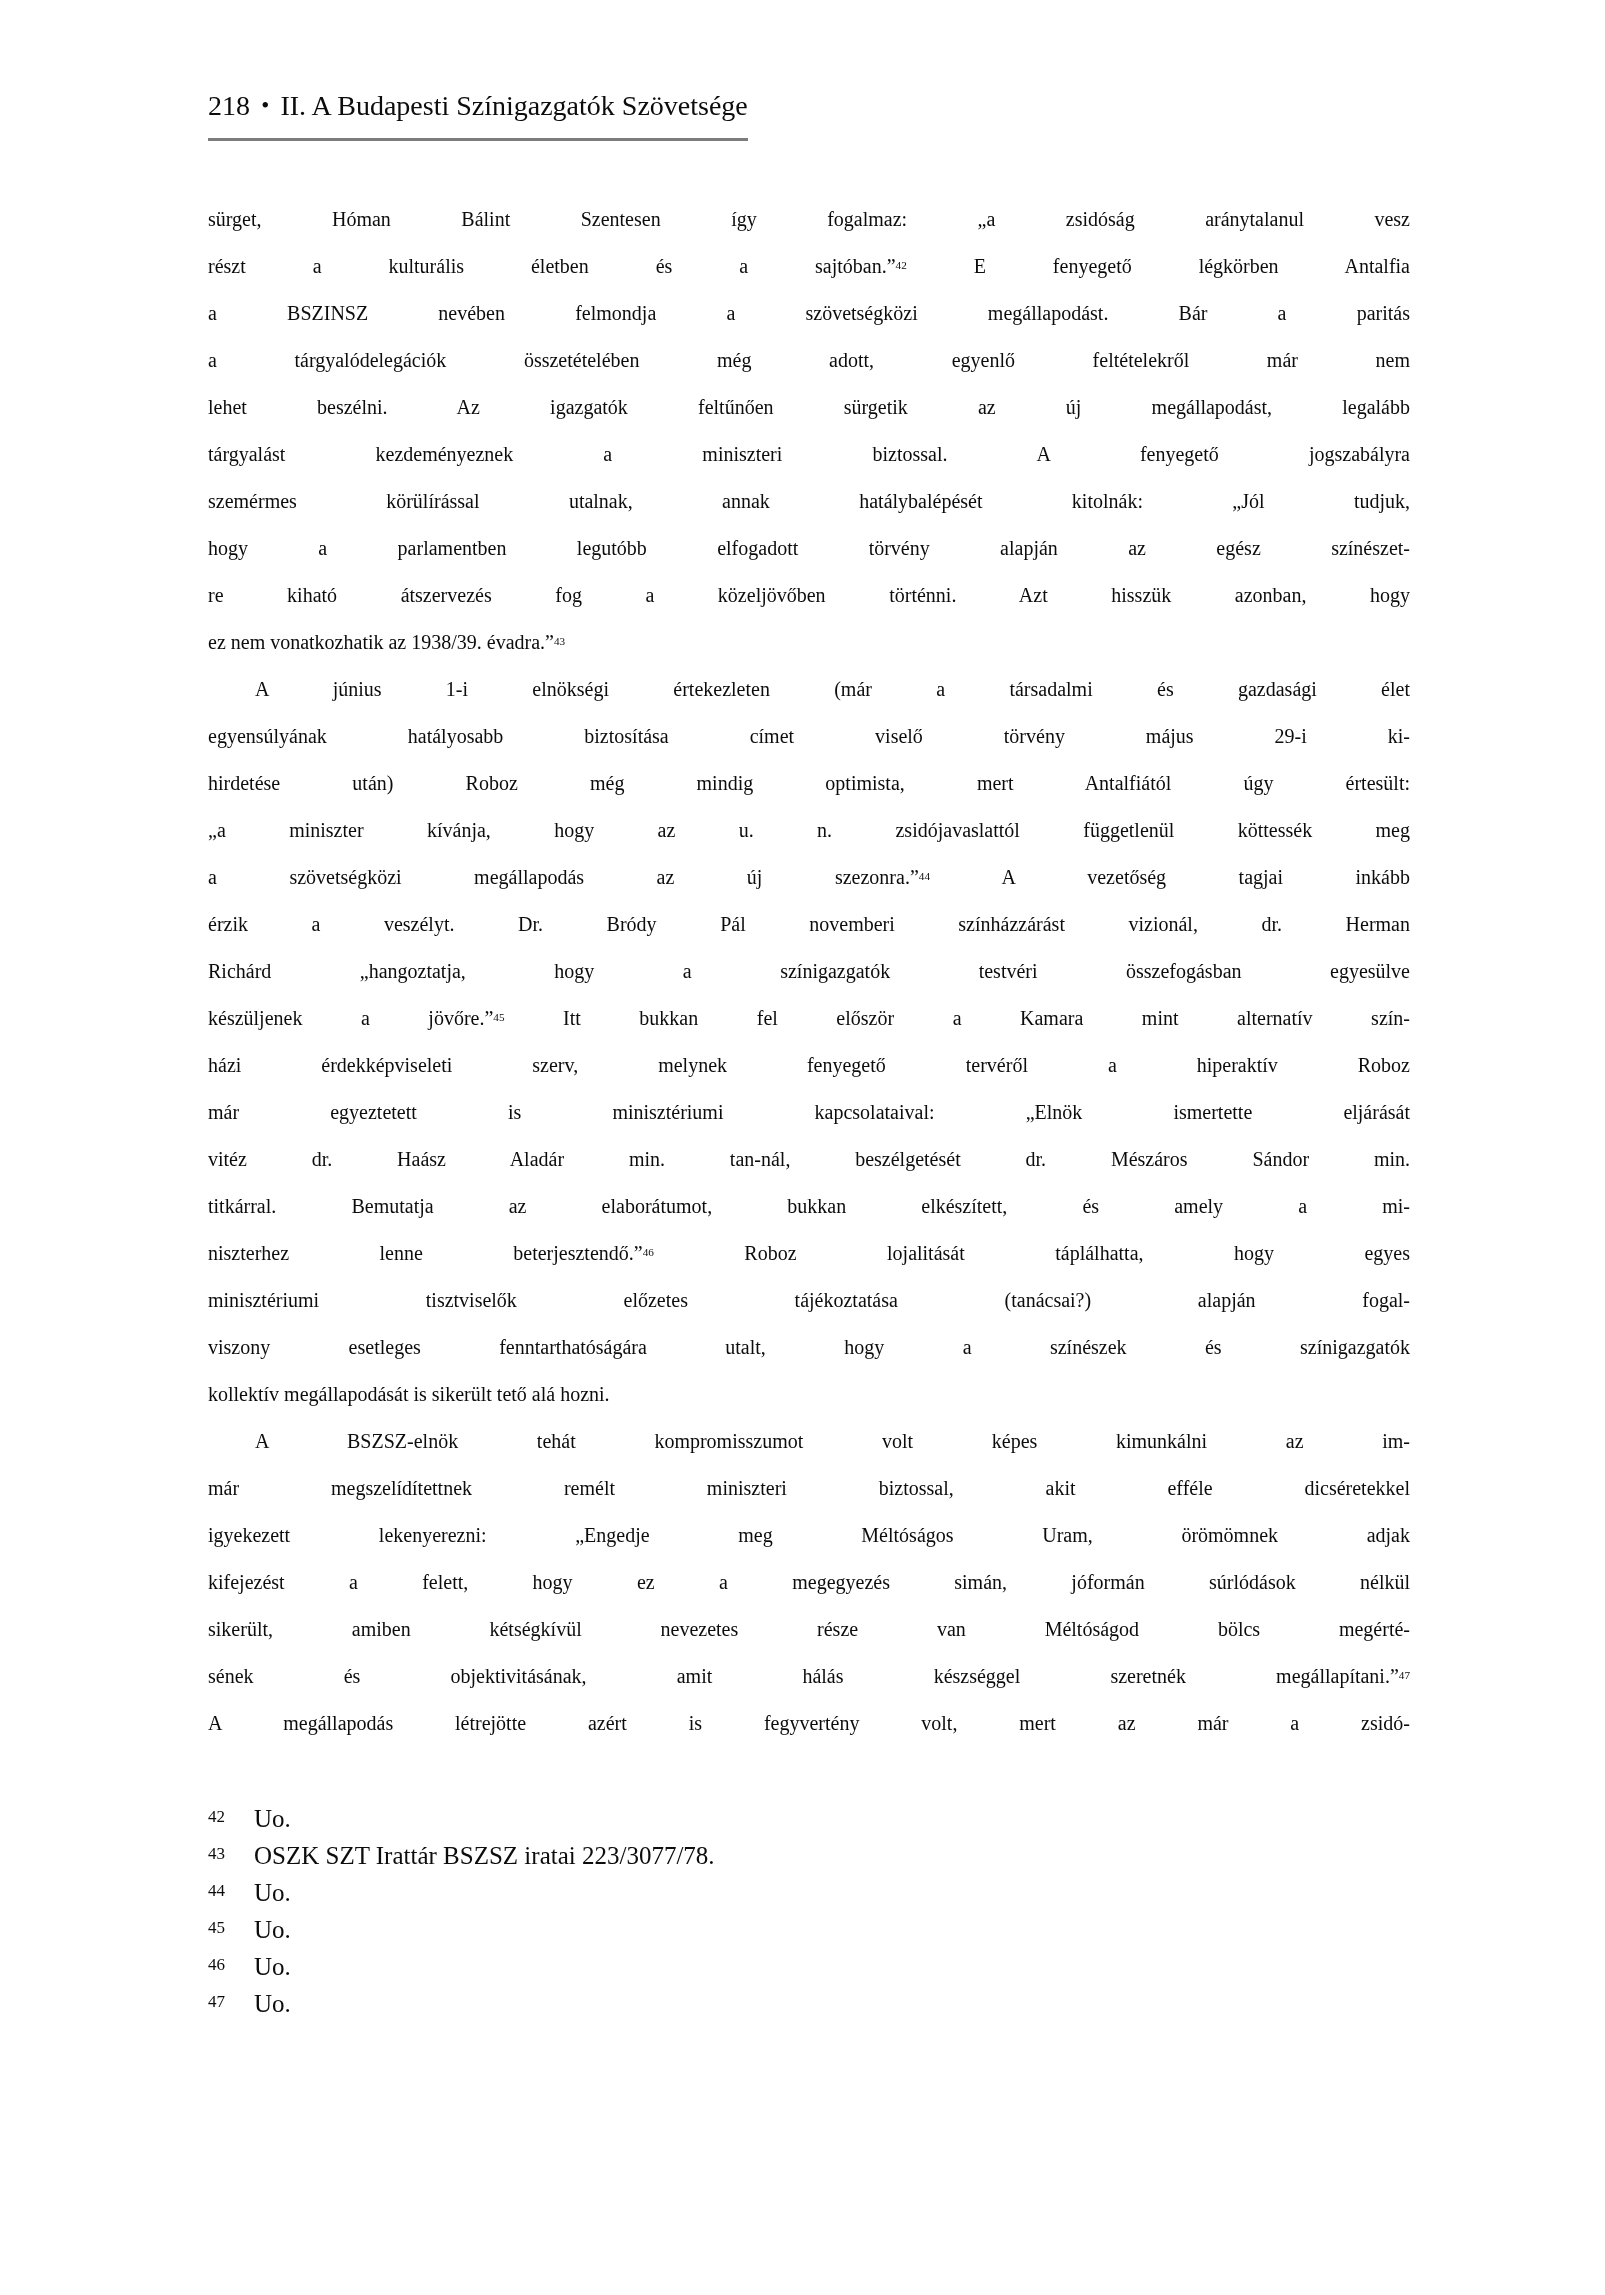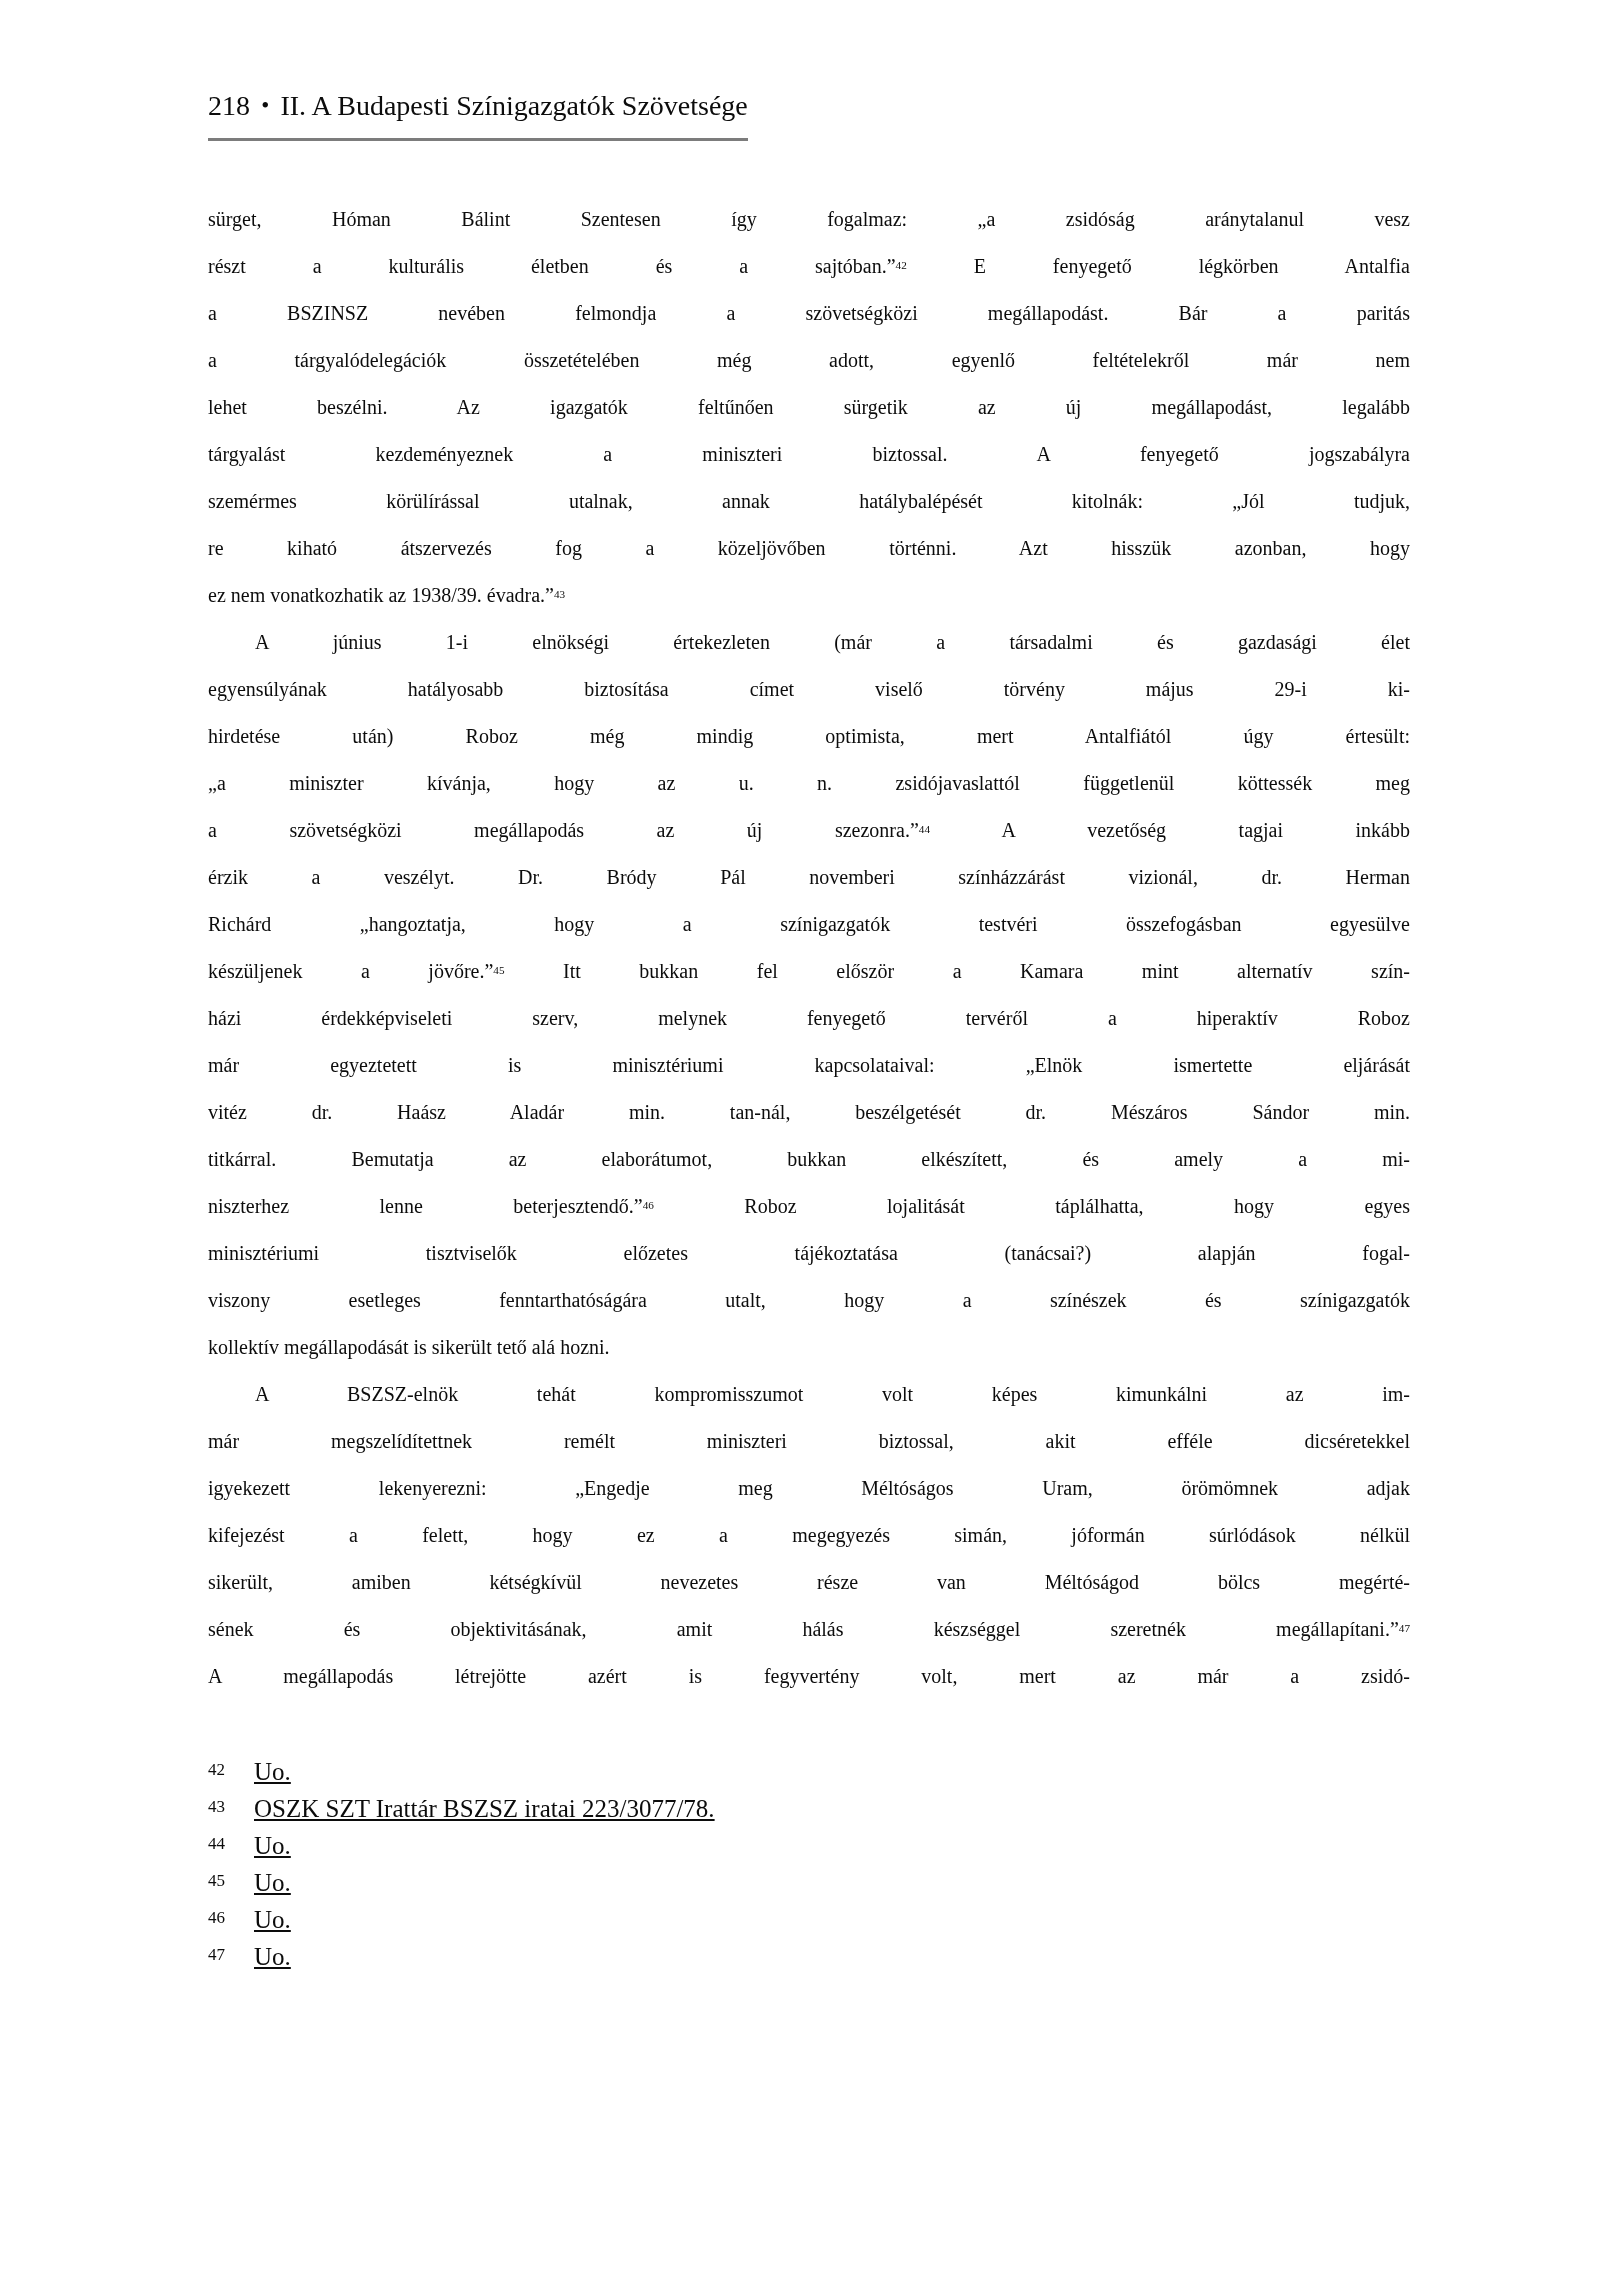--- a/index.html
+++ b/index.html
@@ -60,39 +60,40 @@
     font-size: 25px;
     line-height: 37px;
   }
   .fn { display: flex; }
   .fn-num {
     flex: 0 0 46px;
     font-size: 17px;
     position: relative;
     top: -2.6px;
   }
-  .fn-text { flex: 1 1 auto; text-decoration: underline; }
+  .fn-text { flex: 1 1 auto; }
 </style>
 </head>
 <body>
 
 <div class="page">
 
   <header class="running-head">
     <span>218</span><span class="bullet">•</span><span>II. A Budapesti Színigazgatók Szövetsége</span>
   </header>
 
   <main class="body-text">
       <div class="line">sürget, Hóman Bálint Szentesen így fogalmaz: „a zsidóság aránytalanul vesz</div>
       <div class="line">részt a kulturális életben és a sajtóban.”<sup class="fnref">42</sup> E fenyegető légkörben Antalfia</div>
       <div class="line">a BSZINSZ nevében felmondja a szövetségközi megállapodást. Bár a paritás</div>
       <div class="line">a tárgyalódelegációk összetételében még adott, egyenlő feltételekről már nem</div>
       <div class="line">lehet beszélni. Az igazgatók feltűnően sürgetik az új megállapodást, legalább</div>
       <div class="line">tárgyalást kezdeményeznek a miniszteri biztossal. A fenyegető jogszabályra</div>
       <div class="line">szemérmes körülírással utalnak, annak hatálybalépését kitolnák: „Jól tudjuk,</div>
+      <div class="line">hogy a parlamentben legutóbb elfogadott törvény alapján az egész színészet-</div>
       <div class="line">re kiható átszervezés fog a közeljövőben történni. Azt hisszük azonban, hogy</div>
       <div class="line pfinal">ez nem vonatkozhatik az 1938/39. évadra.”<sup class="fnref">43</sup></div>
       <div class="line indent">A június 1-i elnökségi értekezleten (már a társadalmi és gazdasági élet</div>
       <div class="line">egyensúlyának hatályosabb biztosítása címet viselő törvény május 29-i ki-</div>
       <div class="line">hirdetése után) Roboz még mindig optimista, mert Antalfiától úgy értesült:</div>
       <div class="line">„a miniszter kívánja, hogy az u. n. zsidójavaslattól függetlenül köttessék meg</div>
       <div class="line">a szövetségközi megállapodás az új szezonra.”<sup class="fnref">44</sup> A vezetőség tagjai inkább</div>
       <div class="line">érzik a veszélyt. Dr. Bródy Pál novemberi színházzárást vizionál, dr. Herman</div>
       <div class="line">Richárd „hangoztatja, hogy a színigazgatók testvéri összefogásban egyesülve</div>
       <div class="line">készüljenek a jövőre.”<sup class="fnref">45</sup> Itt bukkan fel először a Kamara mint alternatív szín-</div>

